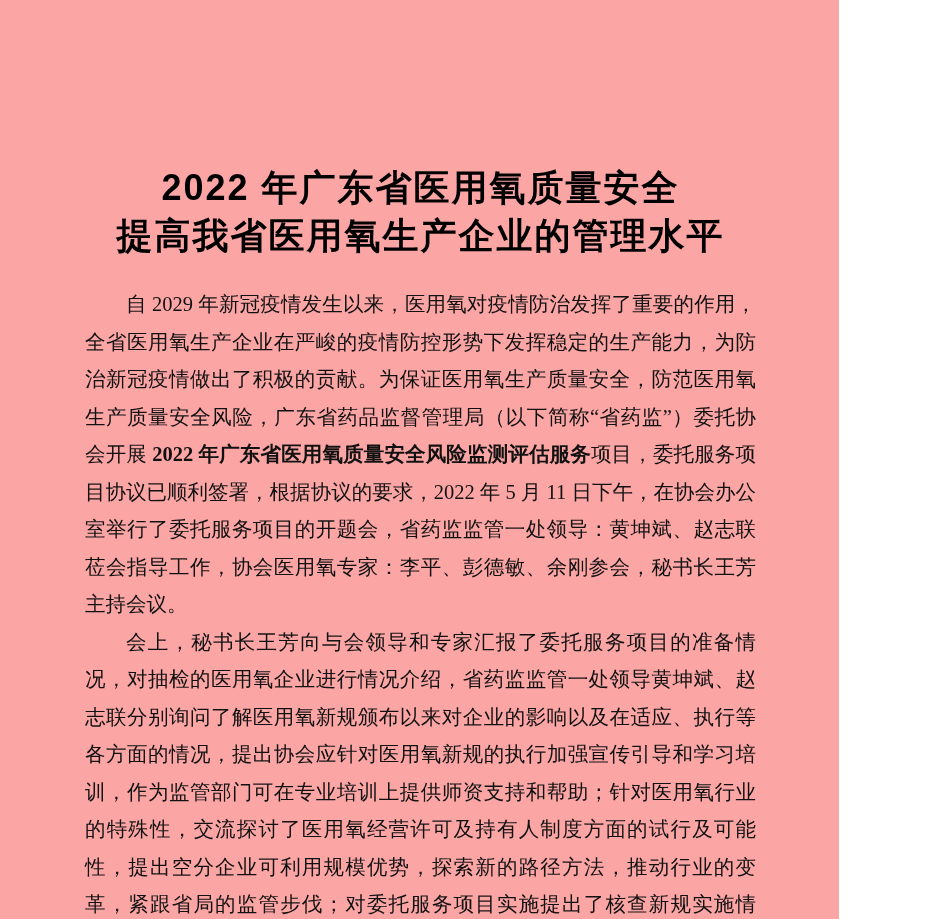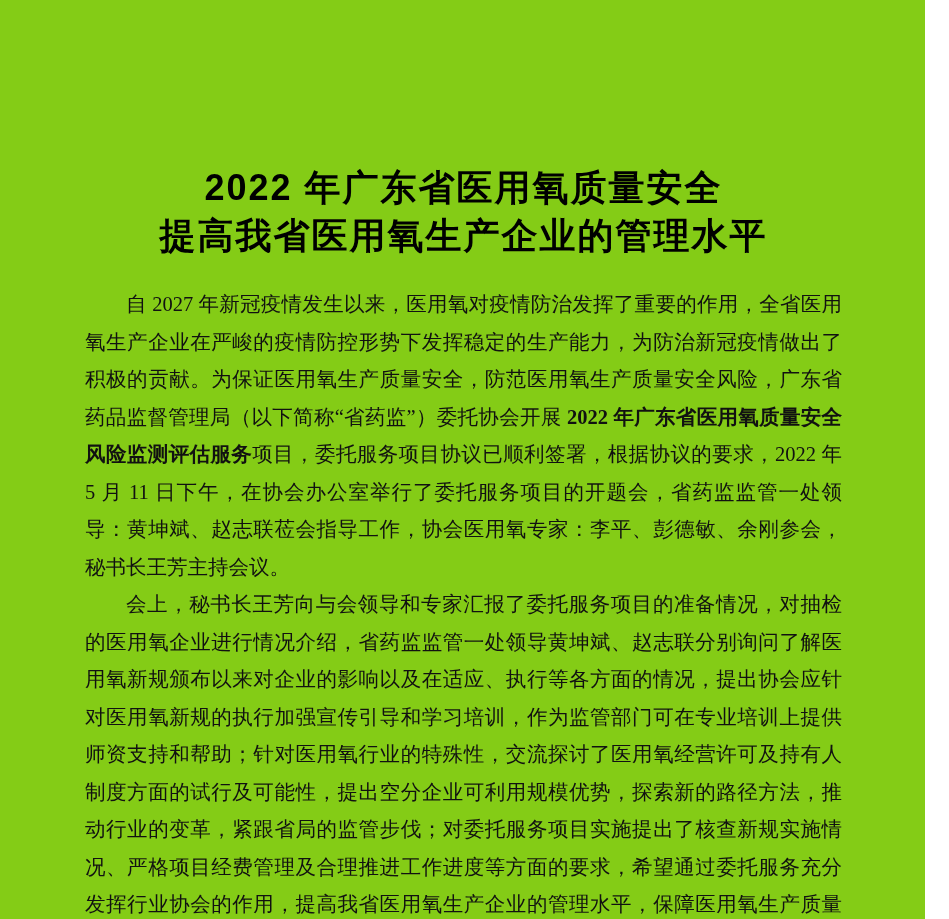--- a/index.html
+++ b/index.html
@@ -1,21 +1,21 @@
 <!DOCTYPE html>
 <html><head>
 <meta charset="utf-8">
 <style>
   * { margin: 0; padding: 0; box-sizing: border-box; }
   html, body { background: #ffffff; }
   .page {
     position: relative;
-    width: 925px;
+    width: 839px;
     height: 919px;
-    background: #84cc16;
+    background: #fca5a5;
     overflow: hidden;
     font-family: "Liberation Serif", "DejaVu Serif", serif;
     color: #111111;
   }
   .content {
     padding: 164px 83px 0 85px; 
   }
   .doc-title {
     text-align: center;
     font-family: "Liberation Sans", "DejaVu Sans", sans-serif;
@@ -45,18 +45,18 @@
 
 <div class="page">
   <div class="content">
 
     <h1 class="doc-title">
         <span class="title-line">2022 年广东省医用氧质量安全</span>
         <span class="title-line">提高我省医用氧生产企业的管理水平</span>
       </h1>
 
     <div class="doc-body">
-      <p><span>自 2027 年新冠疫情发生以来，医用氧对疫情防治发挥了重要的作用，全省医用氧生产企业在严峻的疫情防控形势下发挥稳定的生产能力，为防治新冠疫情做出了积极的贡献。为保证医用氧生产质量安全，防范医用氧生产质量安全风险，广东省药品监督管理局（以下简称“省药监”）委托协会开展 </span><b>2022 年广东省医用氧质量安全风险监测评估服务</b><span>项目，委托服务项目协议已顺利签署，根据协议的要求，2022 年 5 月 11 日下午，在协会办公室举行了委托服务项目的开题会，省药监监管一处领导：黄坤斌、赵志联莅会指导工作，协会医用氧专家：李平、彭德敏、余刚参会，秘书长王芳主持会议。</span></p>
+      <p><span>自 2029 年新冠疫情发生以来，医用氧对疫情防治发挥了重要的作用，全省医用氧生产企业在严峻的疫情防控形势下发挥稳定的生产能力，为防治新冠疫情做出了积极的贡献。为保证医用氧生产质量安全，防范医用氧生产质量安全风险，广东省药品监督管理局（以下简称“省药监”）委托协会开展 </span><b>2022 年广东省医用氧质量安全风险监测评估服务</b><span>项目，委托服务项目协议已顺利签署，根据协议的要求，2022 年 5 月 11 日下午，在协会办公室举行了委托服务项目的开题会，省药监监管一处领导：黄坤斌、赵志联莅会指导工作，协会医用氧专家：李平、彭德敏、余刚参会，秘书长王芳主持会议。</span></p>
       <p>会上，秘书长王芳向与会领导和专家汇报了委托服务项目的准备情况，对抽检的医用氧企业进行情况介绍，省药监监管一处领导黄坤斌、赵志联分别询问了解医用氧新规颁布以来对企业的影响以及在适应、执行等各方面的情况，提出协会应针对医用氧新规的执行加强宣传引导和学习培训，作为监管部门可在专业培训上提供师资支持和帮助；针对医用氧行业的特殊性，交流探讨了医用氧经营许可及持有人制度方面的试行及可能性，提出空分企业可利用规模优势，探索新的路径方法，推动行业的变革，紧跟省局的监管步伐；对委托服务项目实施提出了核查新规实施情况、严格项目经费管理及合理推进工作进度等方面的要求，希望通过委托服务充分发挥行业协会的作用，提高我省医用氧生产企业的管理水平，保障医用氧生产质量的安全。与会专家就委托服务项目在现场的评估检查工作提出了意见和建议，提出重点关注医用氧新规有关检验方法的执行情况及行业企业的焦点、难点问题，同时对医用氧</p>
     </div>
 
   </div>
 </div>
 
 </body></html>

